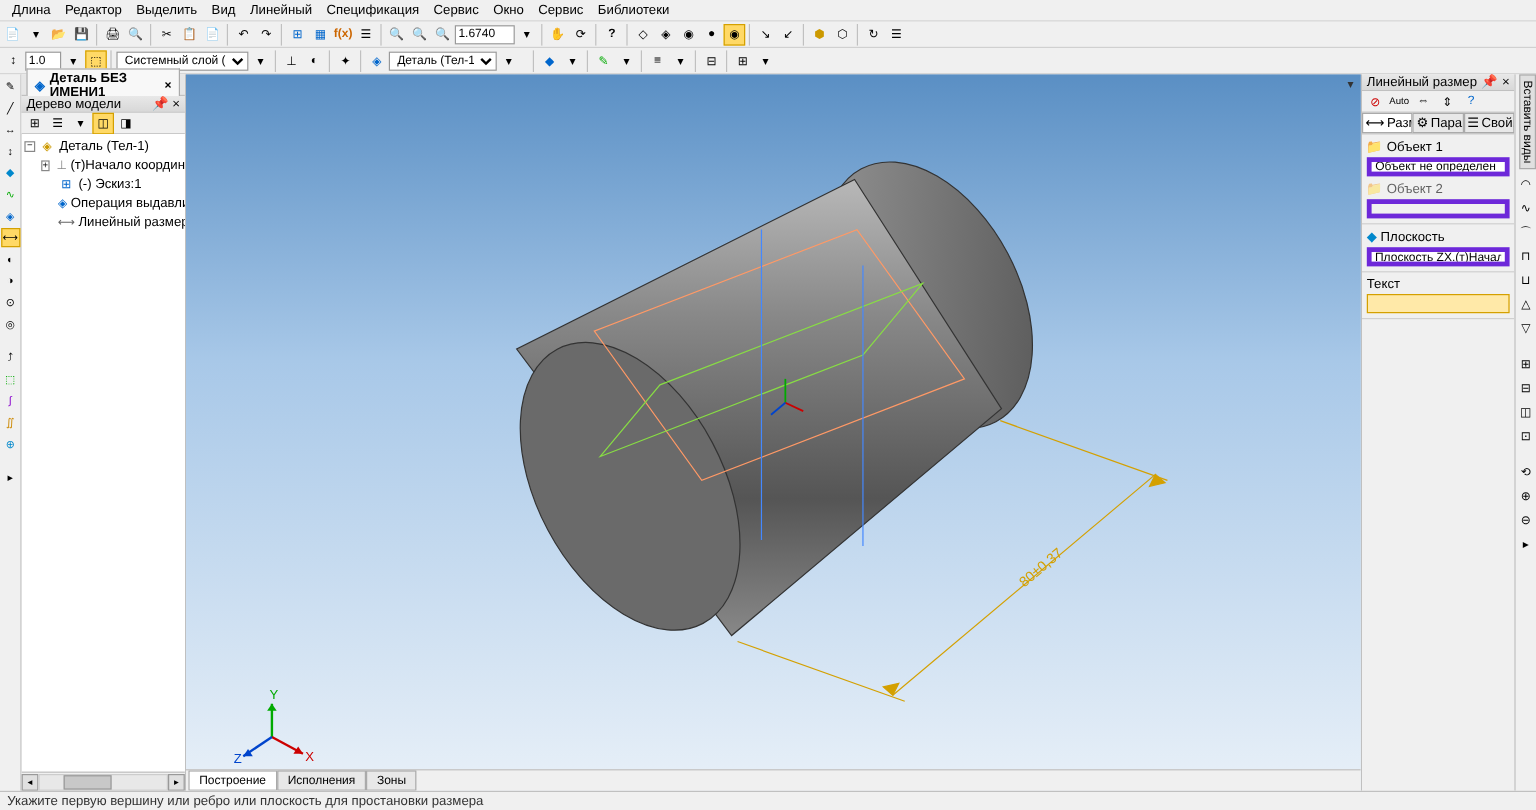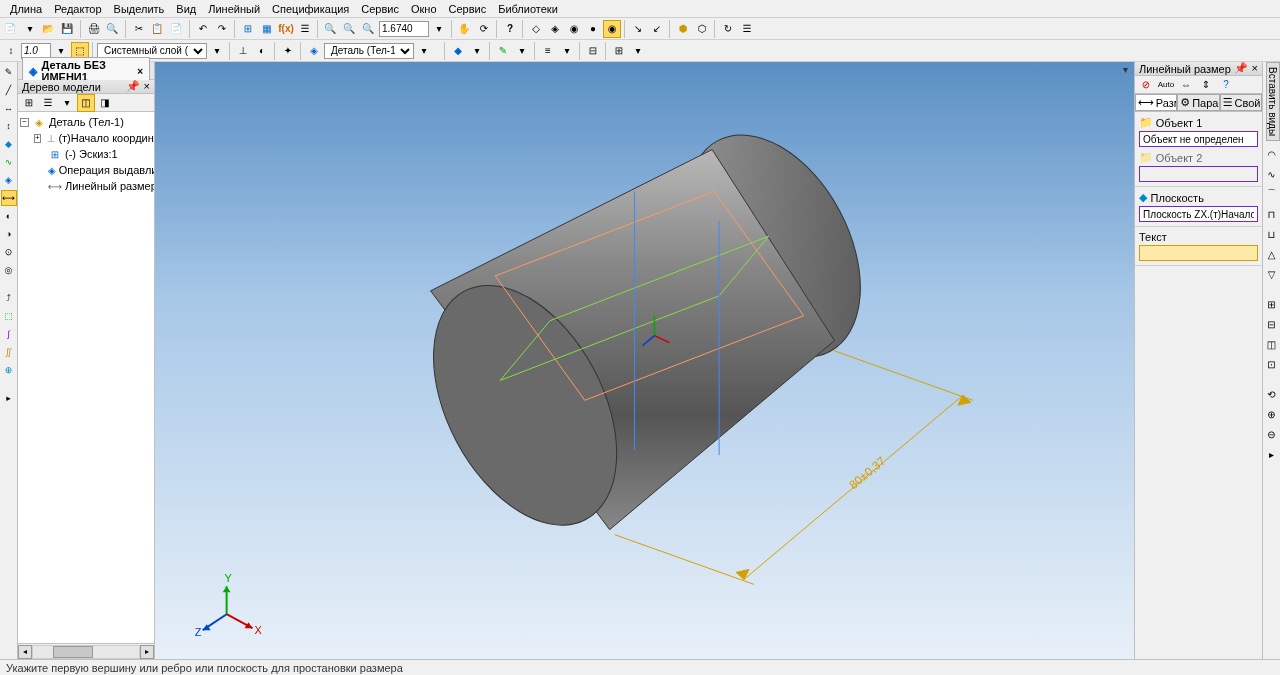--- a/index.html
+++ b/index.html
@@ -34,21 +34,21 @@
 .vtab { padding:2px 8px; border:1px solid #aaa; background:#e8e8e8; font-size:10px; cursor:pointer; }
 .vtab.active { background:#fff; }
 .right-panel { width:128px; background:#f0f0f0; border-left:1px solid #c0c0c0; display:flex; flex-direction:column; }
 .right-header { height:14px; background:linear-gradient(#e8e8e8,#d8d8d8); border-bottom:1px solid #c0c0c0; padding:0 4px; font-size:10px; display:flex; justify-content:space-between; align-items:center; }
 .right-tb { height:18px; background:#f0f0f0; display:flex; align-items:center; padding:0 2px; gap:2px; border-bottom:1px solid #c0c0c0; }
 .right-tabs { height:18px; display:flex; border-bottom:1px solid #c0c0c0; }
 .rtab { flex:1; padding:2px 2px; border:1px solid #aaa; background:#e8e8e8; font-size:9px; display:flex; align-items:center; gap:2px; overflow:hidden; white-space:nowrap; }
 .rtab.active { background:#fff; }
 .prop-group { padding:4px; border-bottom:1px solid #d0d0d0; }
 .prop-label { font-size:10px; display:flex; align-items:center; gap:3px; margin-bottom:2px; }
-.prop-field { width:100%; height:16px; border:1px solid #6d28d9; background:#fff; font-size:10px; padding:0 3px; }
+.prop-field { width:100%; height:16px; border:4px solid #6d28d9; background:#fff; font-size:10px; padding:0 3px; }
 .prop-field.ro { background:#f0f0f0; }
 .prop-field.hl { background:#ffe9a8; border:1px solid #d4a000; }
 .right-tools { width:18px; background:#f0f0f0; border-left:1px solid #c0c0c0; display:flex; flex-direction:column; align-items:center; padding-top:4px; gap:4px; }
 .right-tools .tb-btn { width:16px; height:16px; }
 .right-text-tab { position:absolute; right:0; top:62px; width:14px; writing-mode:vertical-rl; font-size:10px; background:#e0e0e0; border:1px solid #aaa; padding:4px 1px; }
 .statusbar { position:absolute; bottom:0; left:0; right:0; height:16px; background:#f0f0f0; border-top:1px solid #c0c0c0; padding:0 6px; display:flex; align-items:center; font-size:10px; color:#333; }
 .dim-text { font-size:12px; fill:#d4a000; font-family:Arial; }
 </style>
 </head>
 <body>
@@ -109,21 +109,21 @@
   <div class="tb-sep"></div>
   <div class="tb-btn" style="color:#cc9900">⬢</div>
   <div class="tb-btn">⬡</div>
   <div class="tb-sep"></div>
   <div class="tb-btn">↻</div>
   <div class="tb-btn">☰</div>
 </div>
 
 <div class="toolbar">
   <div class="tb-btn">↕</div>
-  <input class="tb-input" style="width: 30px; font-style: italic;" value="1.0">
+  <input class="tb-input" style="width: 30px;" value="1.0">
   <div class="tb-btn">▾</div>
   <div class="tb-btn" style="background:#ffd966;border:1px solid #d4a000">⬚</div>
   <div class="tb-sep"></div>
   <select class="tb-drop" style="width:110px"><option>Системный слой (0)</option></select>
   <div class="tb-btn">▾</div>
   <div class="tb-sep"></div>
   <div class="tb-btn">⊥</div>
   <div class="tb-btn">◐</div>
   <div class="tb-sep"></div>
   <div class="tb-btn">✦</div>
@@ -275,20 +275,25 @@
         <line x1="0" y1="0" x2="26" y2="14" stroke="#cc0000"></line>
           <polygon points="26,14 18,14 22,8" fill="#cc0000"></polygon>
         <line x1="0" y1="0" x2="-24" y2="16" stroke="#0044cc"></line>
           <polygon points="-24,16 -16,16 -20,10" fill="#0044cc"></polygon>
         <text x="-2" y="-32" font-size="9" fill="#00aa00">Y</text>
         <text x="28" y="20" font-size="9" fill="#cc0000">X</text>
         <text x="-32" y="22" font-size="9" fill="#0044cc">Z</text>
       </g>
     </svg>
     <div style="position:absolute;top:2px;right:6px;font-size:10px;color:#333">▾</div>
+    <div class="viewport-tabs">
+      <div class="vtab active">Построение</div>
+      <div class="vtab">Исполнения</div>
+      <div class="vtab">Зоны</div>
+    </div>
   </div>
 
   <div class="right-panel">
     <div class="right-header">
       <span>Линейный размер</span>
       <span><span>📌</span> <span>×</span></span>
     </div>
     <div class="right-tb">
       <div class="tb-btn" style="color:#cc0000">⊘</div>
       <div class="tb-btn" style="font-size:8px">Auto</div>

